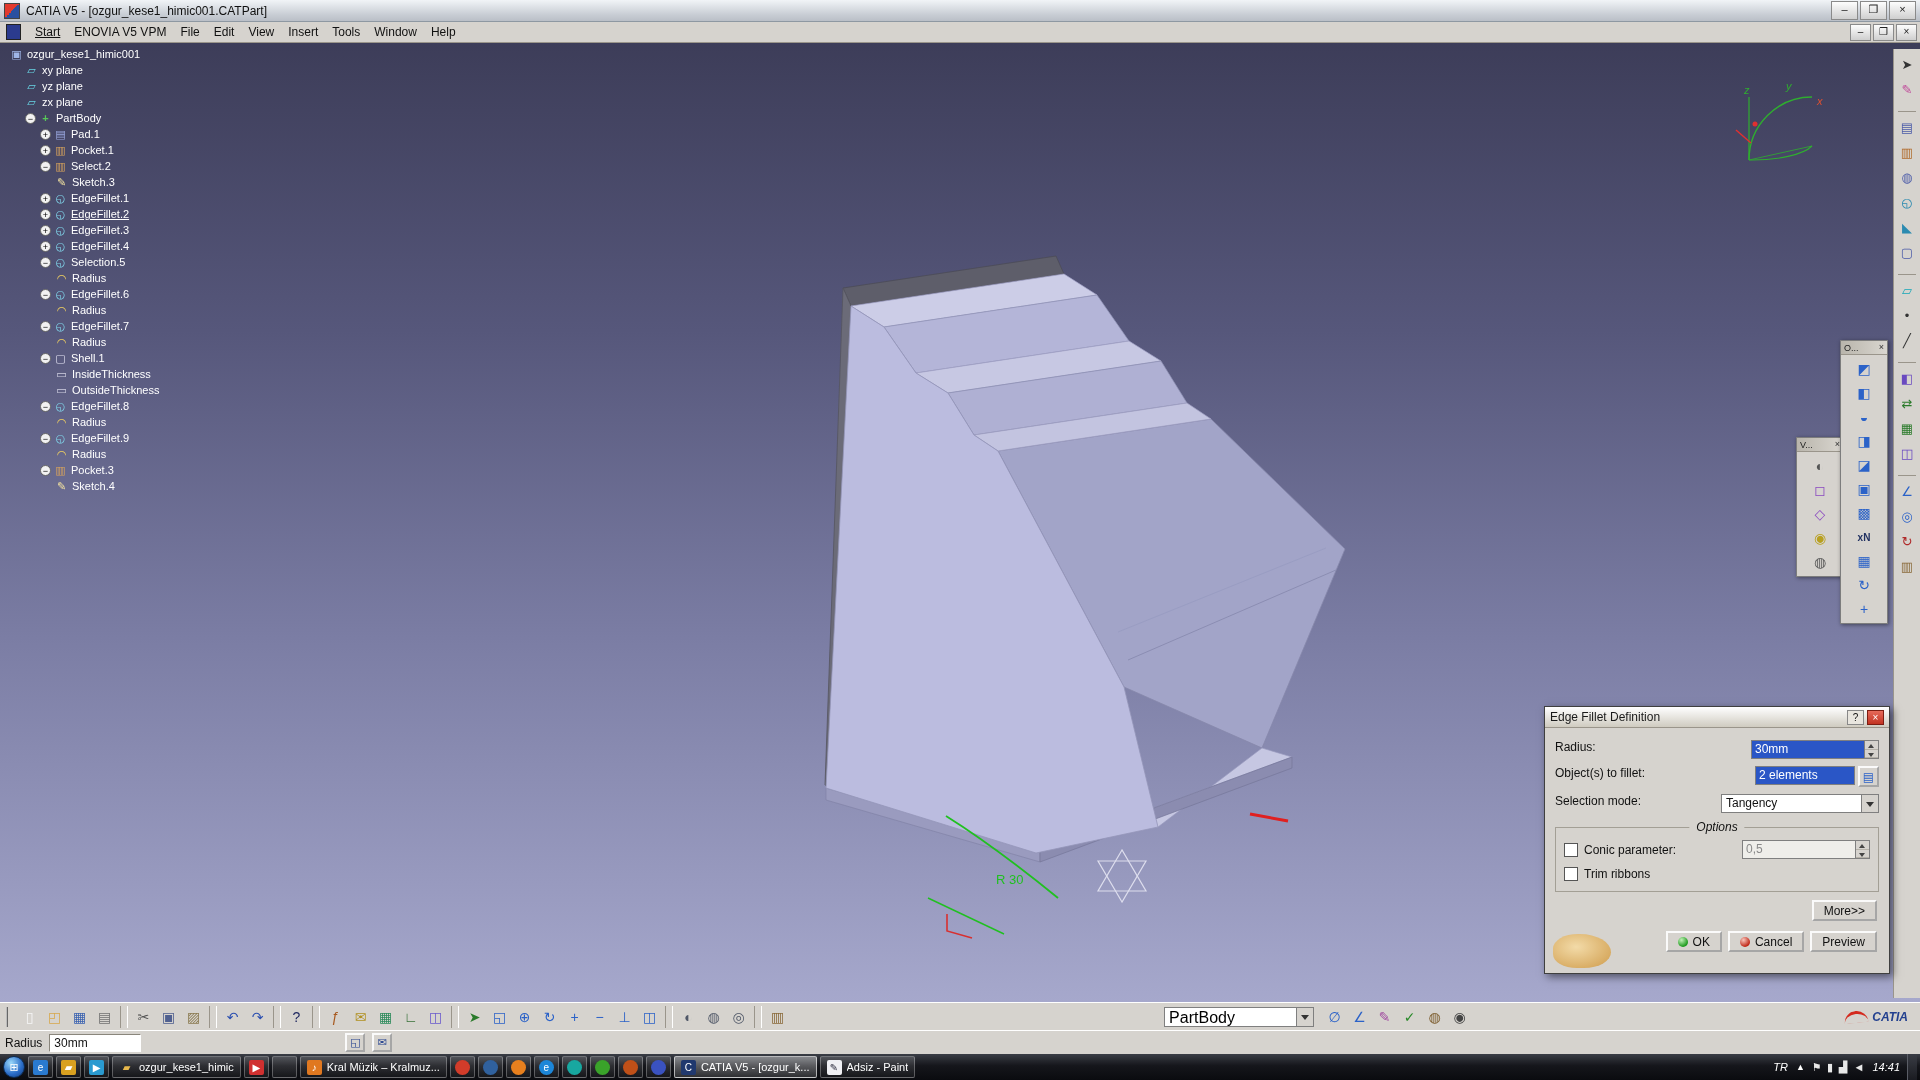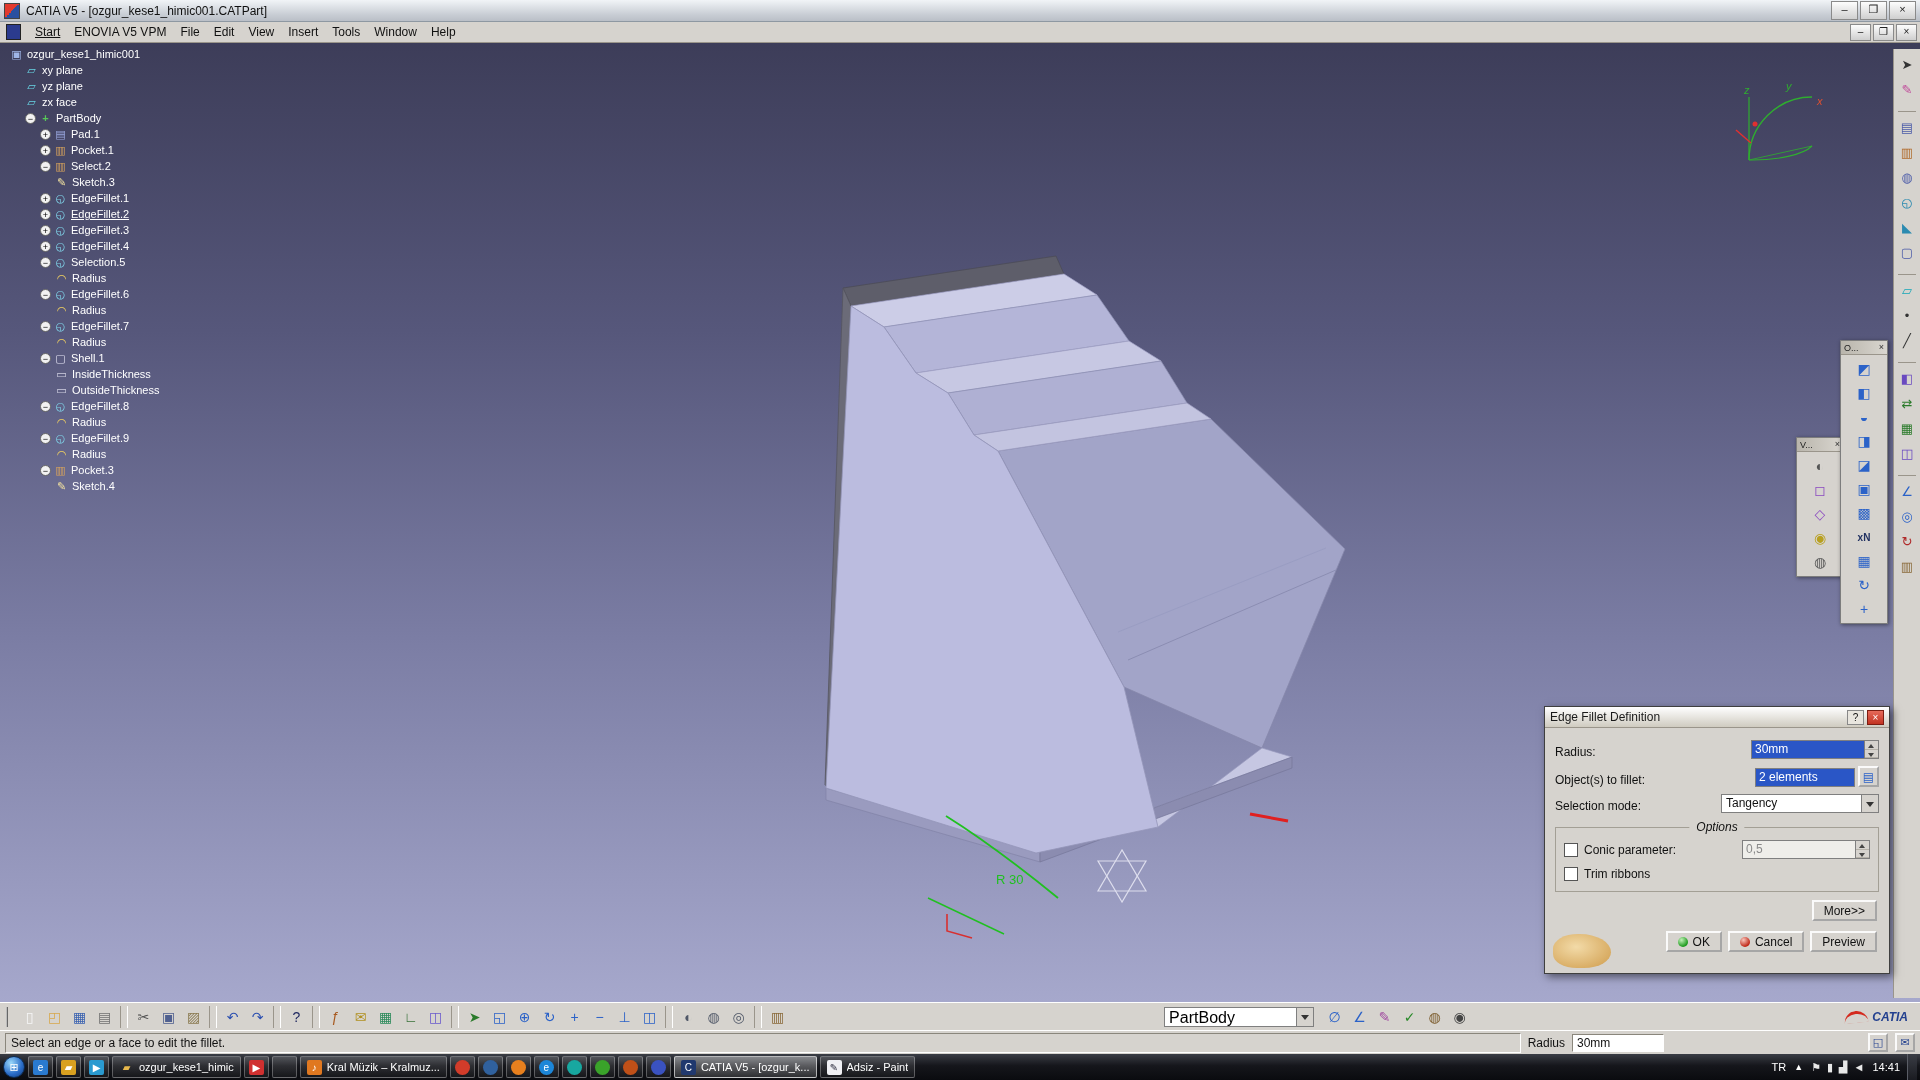--- a/index.html
+++ b/index.html
@@ -61,21 +61,21 @@
   
   .dialog{position:absolute;left:1544px;top:663px;width:346px;height:268px;z-index:6;background:#d6d3ce;
     border:1px solid #3f3f3f;box-shadow:3px 3px 8px rgba(0,0,0,.5);font-size:12px;color:#111;box-sizing:border-box;}
   .dlg-title{height:20px;background:linear-gradient(#ffffff,#cfcbc0);display:flex;align-items:center;
     padding:0 5px;border-bottom:1px solid #9a958b;}
   .dlg-title-text{flex:1;font-size:12px;color:#1a1a1a;}
   .dlg-btn{width:17px;height:15px;border:1px solid #888;background:#e8e5de;font-size:10px;line-height:13px;
     text-align:center;margin-left:3px;box-sizing:border-box;}
   .dlg-btn.close{background:linear-gradient(#e66a5a,#c23322);color:#fff;border-color:#7c1d12;}
   .dlg-body{padding:12px 10px 6px;position:relative;height:calc(100% - 20px);box-sizing:border-box;}
-  .frow{display:flex;align-items:flex-end;margin-bottom:7px;}
+  .frow{display:flex;align-items:flex-start;margin-bottom:7px;}
   .frow > label{flex:1;}
   .spinfield{display:flex;align-items:stretch;width:128px;height:19px;border:1px solid #7f7f7f;background:#fff;box-sizing:border-box;}
   .spinfield .val{flex:1;padding:1px 3px;font-size:12px;overflow:hidden;white-space:nowrap;}
   .spinfield .val.sel{background:#2a56c6;color:#fff;}
   .spinner{width:13px;display:flex;flex-direction:column;border-left:1px solid #7f7f7f;}
   .spin-up,.spin-down{flex:1;background:#d6d3ce;position:relative;border-bottom:1px solid #b5b1a8;}
   .spin-up::after{content:"";position:absolute;left:3px;top:3px;border-left:3px solid transparent;
     border-right:3px solid transparent;border-bottom:4px solid #444;}
   .spin-down::after{content:"";position:absolute;left:3px;top:3px;border-left:3px solid transparent;
     border-right:3px solid transparent;border-top:4px solid #444;}
@@ -136,21 +136,21 @@
     display:flex;align-items:center;justify-content:center;color:#fff;font-size:11px;border:1px solid #0c2c55;box-sizing:border-box;}
   .tb-btn{height:22px;display:flex;align-items:center;gap:5px;padding:0 6px;border:1px solid rgba(255,255,255,.28);
     border-radius:2px;background:linear-gradient(rgba(255,255,255,.16),rgba(255,255,255,.04));
     color:#fff;font-size:11px;max-width:158px;box-sizing:border-box;}
   .tb-btn.icon-only{padding:0 4px;}
   .tb-btn.active{background:linear-gradient(rgba(255,255,255,.42),rgba(255,255,255,.14));border-color:rgba(255,255,255,.6);}
   .tb-btn .lbl{white-space:nowrap;overflow:hidden;text-overflow:ellipsis;}
   .app-ico{width:15px;height:15px;flex:0 0 15px;display:flex;align-items:center;justify-content:center;
     font-size:10px;border-radius:2px;}
   .app-ico.txt{font-size:8px;font-weight:bold;}
-  .tray{margin-left:auto;display:flex;align-items:center;gap:8px;color:#fff;font-size:11px;padding:0 4px;}
+  .tray{margin-left:auto;display:flex;align-items:center;gap:8px;color:#fff;font-size:11px;padding:0 4px;font-style:italic;}
   .tray-ico{font-size:11px;color:#e8e8e8;}
   .show-desktop{width:9px;height:26px;border-left:1px solid #5a5d66;background:linear-gradient(#3a3d45,#1a1b21);}
 </style>
 </head>
 <body>
 
 <div class="screen">
 
   <div class="titlebar">
     <span class="app-badge"></span>
@@ -243,21 +243,21 @@
         <div class="tree-row" style="padding-left: 19px;">
           <span class="tree-icon" style="color: rgb(103, 212, 228);">▱</span>
           <span class="tree-label">xy plane</span>
         </div>
         <div class="tree-row" style="padding-left: 19px;">
           <span class="tree-icon" style="color: rgb(103, 212, 228);">▱</span>
           <span class="tree-label">yz plane</span>
         </div>
         <div class="tree-row" style="padding-left: 19px;">
           <span class="tree-icon" style="color: rgb(103, 212, 228);">▱</span>
-          <span class="tree-label">zx face</span>
+          <span class="tree-label">zx plane</span>
         </div>
         <div class="tree-row" style="padding-left: 19px;">
           <span class="tree-marker">−</span>
           <span class="tree-icon" style="color: rgb(88, 200, 88);">+</span>
           <span class="tree-label">PartBody</span>
         </div>
         <div class="tree-row" style="padding-left: 34px;">
           <span class="tree-marker">+</span>
           <span class="tree-icon" style="color: rgb(154, 168, 224);">▤</span>
           <span class="tree-label">Pad.1</span>
@@ -558,21 +558,20 @@
         <span class="tb-ico" style="color: rgb(68, 68, 68);">◉</span>
       </span>
     <span class="tb-spacer"></span>
     <span class="brand">
       <span class="swoosh"></span>
       <span class="brand-name">CATIA</span>
     </span>
   </div>
 
   <div class="statusbar">
-    <span class="sb-msg">Select an edge or a face to edit the fillet.</span>
     <span>Radius</span>
     <span class="sb-field">30mm</span>
     <span class="sb-gap"></span>
     <span class="sb-btn">◱</span>
     <span class="sb-btn">✉</span>
   </div>
 
   <div class="taskbar">
     <span class="start-orb">⊞</span>
     <span style="display:flex;gap:3px;">

